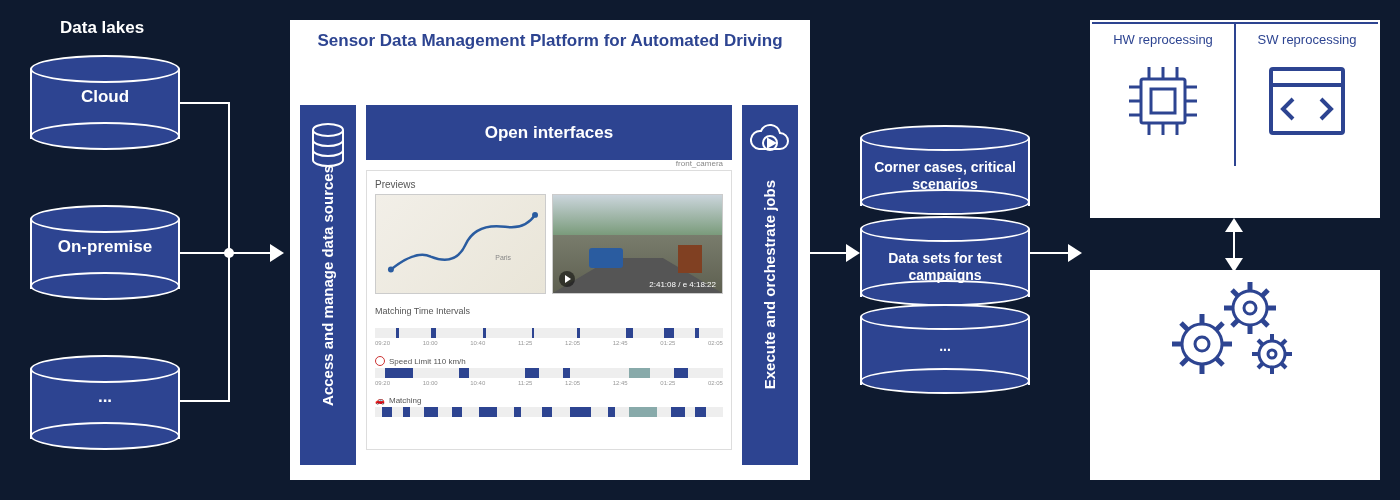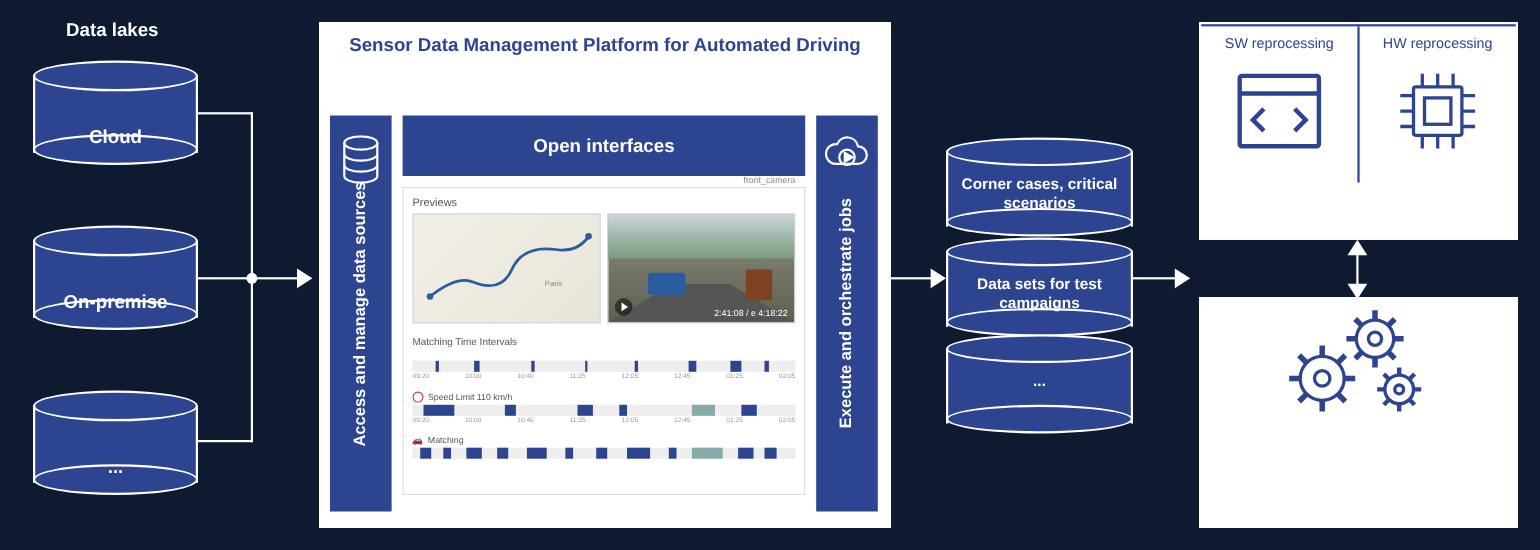--- a/index.html
+++ b/index.html
@@ -6,21 +6,21 @@
   body{background:#0e1a2f;font-family:Arial,Helvetica,sans-serif;width:1400px;height:500px;position:relative;overflow:hidden}
   .layer{position:absolute}
 
   
   .dl-title{color:#fff;font-weight:700;font-size:17px;left:60px;top:18px}
   .db{position:absolute;left:30px;width:150px;height:95px}
   .db .top-ellipse,.db .body,.db .bot-ellipse{position:absolute;background:#2d4491}
   .db .top-ellipse{width:150px;height:28px;border:2px solid #fff;border-radius:50%;top:0;z-index:2}
   .db .body{width:150px;height:70px;border-left:2px solid #fff;border-right:2px solid #fff;top:14px}
   .db .bot-ellipse{width:150px;height:28px;border:2px solid #fff;border-radius:50%;bottom:0}
-  .db .label{position:absolute;width:100%;text-align:center;color:#fff;font-weight:700;font-size:17px;top:60px;z-index:3}
+  .db .label{position:absolute;width:100%;text-align:center;color:#fff;font-weight:700;font-size:17px;top:32px;z-index:3}
 
   
   .platform{background:#fff;left:290px;top:20px;width:520px;height:460px;padding:10px}
   .platform-title{color:#2d4491;font-weight:700;font-size:17px;text-align:center;line-height:1.3;margin-bottom:10px}
   .side-pillar{position:absolute;background:#2d4491;width:56px;top:105px;height:360px;color:#fff;display:flex;flex-direction:column;align-items:center;justify-content:center}
   .side-pillar .icon{position:absolute;top:18px}
   .side-pillar .vtext{writing-mode:vertical-rl;transform:rotate(180deg);font-weight:700;font-size:15px;text-align:center;line-height:1.3}
   .pillar-left{left:300px}
   .pillar-right{left:742px}
   .center-col{position:absolute;left:366px;top:105px;width:366px}
@@ -249,48 +249,48 @@
 <div class="line" style="left:1030px;top:252px;width:40px;height:2px"></div>
 <div class="arrow-r" style="left:1068px;top:244px"></div>
 
 <div class="line" style="left:1233px;top:228px;width:2px;height:34px"></div>
 <div class="arrow-up" style="left:1225px;top:218px"></div>
 <div class="arrow-dn" style="left:1225px;top:258px"></div>
 
 <div class="rbox rtop">
   <div class="split">
     <div class="col">
-      <div class="col-title">SW reprocessing</div>
-      <div class="chip">
-        <svg width="88" height="88" viewBox="0 0 88 88" fill="none" stroke="#2d4491" stroke-width="4">
-          <rect x="8" y="12" width="72" height="64" rx="2"></rect>
-          <line x1="8" y1="28" x2="80" y2="28"></line>
-          <polyline points="30,42 20,52 30,62"></polyline>
-          <polyline points="58,42 68,52 58,62"></polyline>
-        </svg>
-      </div>
-    </div>
-    <div class="col">
       <div class="col-title">HW reprocessing</div>
       <div class="chip">
         <svg width="88" height="88" viewBox="0 0 88 88" fill="none" stroke="#2d4491" stroke-width="3">
           <rect x="22" y="22" width="44" height="44" rx="2"></rect>
           <rect x="32" y="32" width="24" height="24"></rect>
           <line x1="30" y1="10" x2="30" y2="22"></line>
             <line x1="44" y1="10" x2="44" y2="22"></line>
             <line x1="58" y1="10" x2="58" y2="22"></line>
           <line x1="30" y1="66" x2="30" y2="78"></line>
             <line x1="44" y1="66" x2="44" y2="78"></line>
             <line x1="58" y1="66" x2="58" y2="78"></line>
           <line x1="10" y1="30" x2="22" y2="30"></line>
             <line x1="10" y1="44" x2="22" y2="44"></line>
             <line x1="10" y1="58" x2="22" y2="58"></line>
           <line x1="66" y1="30" x2="78" y2="30"></line>
             <line x1="66" y1="44" x2="78" y2="44"></line>
             <line x1="66" y1="58" x2="78" y2="58"></line>
+        </svg>
+      </div>
+    </div>
+    <div class="col">
+      <div class="col-title">SW reprocessing</div>
+      <div class="chip">
+        <svg width="88" height="88" viewBox="0 0 88 88" fill="none" stroke="#2d4491" stroke-width="4">
+          <rect x="8" y="12" width="72" height="64" rx="2"></rect>
+          <line x1="8" y1="28" x2="80" y2="28"></line>
+          <polyline points="30,42 20,52 30,62"></polyline>
+          <polyline points="58,42 68,52 58,62"></polyline>
         </svg>
       </div>
     </div>
   </div>
 </div>
 
 <div class="rbox rbot">
   <div class="gears">
     <svg width="150" height="120" viewBox="0 0 150 120" fill="none" stroke="#2d4491" stroke-width="3">
       <g transform="translate(42,72)">

